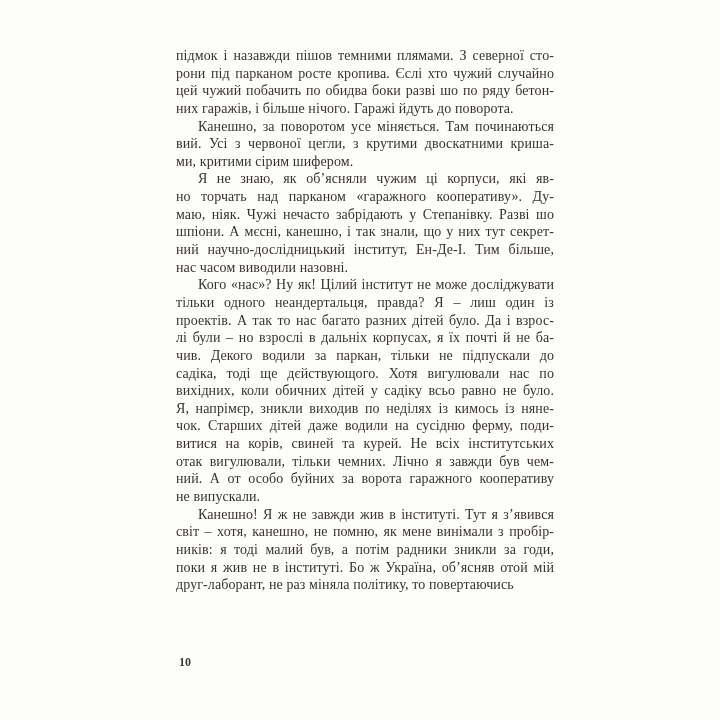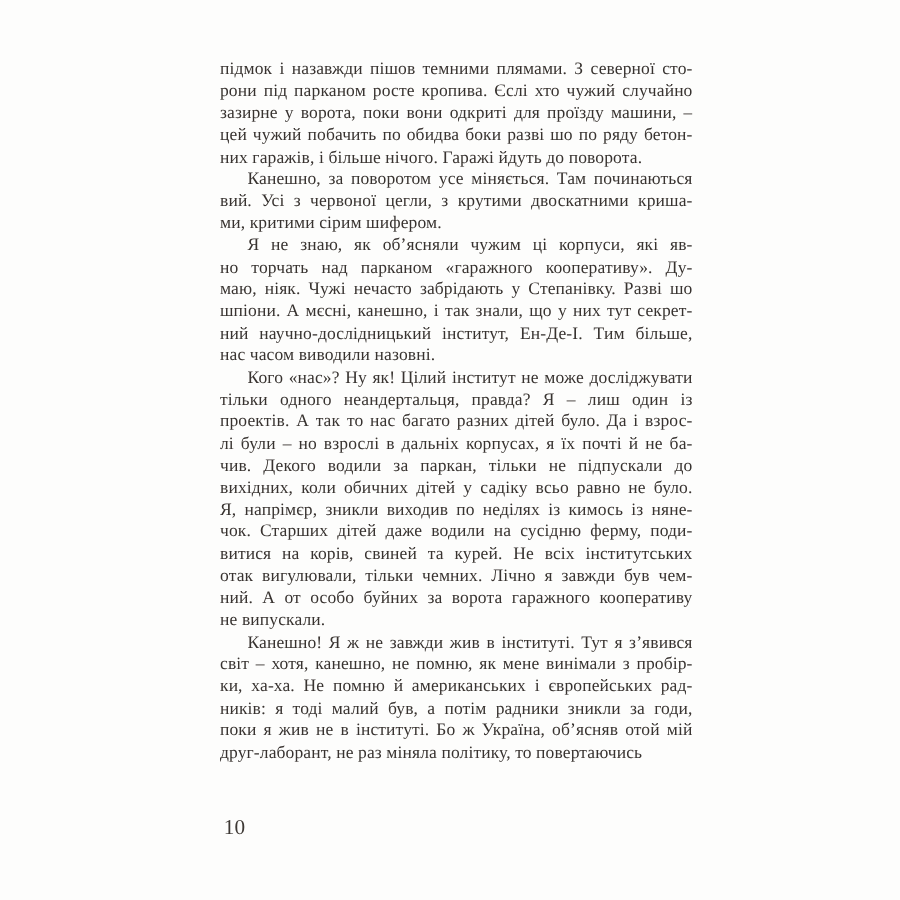--- a/index.html
+++ b/index.html
@@ -47,34 +47,34 @@
     text-align-last: left;
     font-family: Liberation Serif, serif;
   }
   .para.indent .line:first-child {
     text-indent: 22px;
   }
   .page-number {
     position: absolute;
     left: 179px;
     top: 653px;
-    font-size: 17px;
+    font-size: 12px;
     color: #3d3834;
     line-height: 18px;
+    font-weight: bold;
   }
 </style>
 </head>
 <body>
 
 <div class="book-page">
   <div class="text-block">
       <div class="para">
         <div class="line">підмок і назавжди пішов темними плямами. З северної сто-</div>
         <div class="line">рони під парканом росте кропива. Єслі хто чужий случайно</div>
-        <div class="line">зазирне у ворота, поки вони одкриті для проїзду машини, –</div>
         <div class="line">цей чужий побачить по обидва боки разві шо по ряду бетон-</div>
         <div class="line last">них гаражів, і більше нічого. Гаражі йдуть до поворота.</div>
       </div>
       <div class="para indent">
         <div class="line">Канешно, за поворотом усе міняється. Там починаються</div>
         <div class="line">вий. Усі з червоної цегли, з крутими двоскатними криша-</div>
         <div class="line last">ми, критими сірим шифером.</div>
       </div>
       <div class="para indent">
         <div class="line">Я не знаю, як об’ясняли чужим ці корпуси, які яв-</div>
@@ -83,31 +83,31 @@
         <div class="line">шпіони. А мєсні, канешно, і так знали, що у них тут секрет-</div>
         <div class="line">ний научно-дослідницький інститут, Ен-Де-І. Тим більше,</div>
         <div class="line last">нас часом виводили назовні.</div>
       </div>
       <div class="para indent">
         <div class="line">Кого «нас»? Ну як! Цілий інститут не може досліджувати</div>
         <div class="line">тільки одного неандертальця, правда? Я – лиш один із</div>
         <div class="line">проектів. А так то нас багато разних дітей було. Да і взрос-</div>
         <div class="line">лі були – но взрослі в дальніх корпусах, я їх почті й не ба-</div>
         <div class="line">чив. Декого водили за паркан, тільки не підпускали до</div>
+        <div class="line">садіка, тоді ще дєйствующого. Хотя вигулювали нас по</div>
         <div class="line">вихідних, коли обичних дітей у садіку всьо равно не було.</div>
         <div class="line">Я, напрімєр, зникли виходив по неділях із кимось із няне-</div>
         <div class="line">чок. Старших дітей даже водили на сусідню ферму, поди-</div>
         <div class="line">витися на корів, свиней та курей. Не всіх інститутських</div>
         <div class="line">отак вигулювали, тільки чемних. Лічно я завжди був чем-</div>
         <div class="line">ний. А от особо буйних за ворота гаражного кооперативу</div>
         <div class="line last">не випускали.</div>
       </div>
       <div class="para indent">
         <div class="line">Канешно! Я ж не завжди жив в інституті. Тут я з’явився на</div>
         <div class="line">світ – хотя, канешно, не помню, як мене винімали з пробір-</div>
-        <div class="line">ки, ха-ха. Не помню й американських і європейських рад-</div>
         <div class="line">ників: я тоді малий був, а потім радники зникли за годи,</div>
         <div class="line">поки я жив не в інституті. Бо ж Україна, об’ясняв отой мій</div>
         <div class="line last">друг-лаборант, не раз міняла політику, то повертаючись</div>
       </div>
     </div>
   <div class="page-number">10</div>
 </div>
 
 </body></html>

